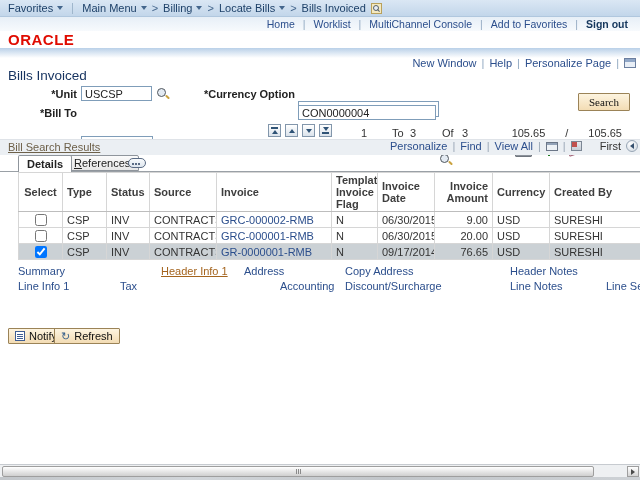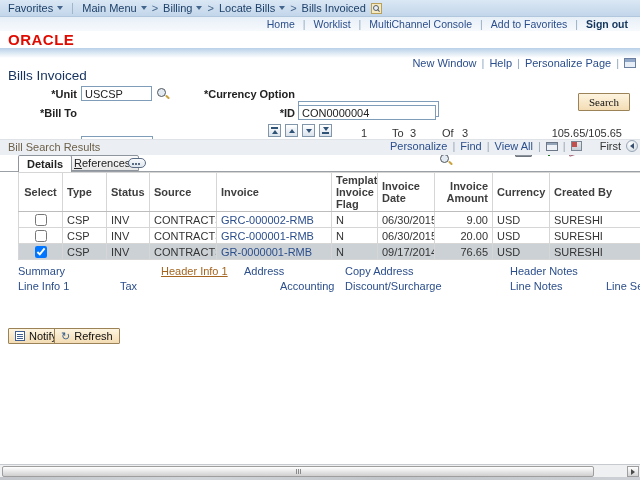--- a/index.html
+++ b/index.html
@@ -95,21 +95,21 @@
     align-items:center; justify-content:center; gap:1px; cursor:pointer; }
   .cbar { width:7px; height:2px; background:#2f5376; }
   .ctriu { width:0; height:0; border-left:3px solid transparent; border-right:3px solid transparent;
     border-bottom:4px solid #2f5376; }
   .ctrid { width:0; height:0; border-left:3px solid transparent; border-right:3px solid transparent;
     border-top:4px solid #2f5376; }
 
   
   .results-bar { left:0; top:139px; width:640px; height:16px; background:#ebeff3;
     border-top:1px solid #dfe3e8; }
-  .results-title { left:8px; top:141px; color:#6d6049; }
+  .results-title { left:8px; top:141px; color:#6d6049;text-decoration:underline; }
   .results-links { left:390px; top:140px; display:flex; align-items:center; gap:5px; white-space:nowrap; }
   .results-links .pipe { color:#9aa7b6; }
   .popup-icon { width:12px; height:9px; border:1px solid #6b7687; background:#eef2f6; position:relative; cursor:pointer; }
   .popup-icon::before { content:""; position:absolute; left:0; top:0; width:10px; height:2px; background:#93a3b8; }
   .xls-icon { width:11px; height:10px; border:1px solid #7b8694;
     background:linear-gradient(#e5e9ee,#c7ced6); position:relative; cursor:pointer; }
   .xls-icon::before { content:""; position:absolute; left:0; top:0; width:5px; height:5px; background:#c0504d; }
   .pcirc { width:12px; height:12px; border-radius:50%; border:1px solid #98a6b5;
     background:radial-gradient(circle at 35% 30%, #ffffff, #cdd6df);
     display:inline-flex; align-items:center; justify-content:center; cursor:pointer; }
@@ -241,21 +241,20 @@
     <span>Transaction Currency</span>
     <span class="sel-arrow"></span>
   </div>
 
   
   <div class="abs flabel" style="left:0;top:107px;width:77px;">*Bill To</div>
   <div class="abs selbox" style="left:81px;top:105px;width:72px;height:16px;">
     <span>Contract</span>
     <span class="sel-arrow"></span>
   </div>
-  <div class="abs flabel" style="left:150px;top:107px;width:145px;">*ID</div>
   <input class="abs tbox" style="left: 298px; top: 105px; width: 138px; height: 15px;" value="CON0000004">
   <span class="abs mag" style="left:440px;top:107px;"></span>
 
   
   <span class="abs printer" style="left:502px;top:94px;"></span>
   <span class="abs funnel" style="left:531px;top:95px;"></span>
   <span class="abs eraser" style="left:554px;top:96px;"></span>
   <button class="abs ps-btn" style="left:578px;top:93px;height:18px;font-family:Liberation Serif, serif;">
     <span>Search</span>
   </button>
@@ -277,21 +276,21 @@
   <span class="abs chunk" style="left:319px;top:124px;">
       <span class="ctrid"></span>
       <span class="cbar"></span>
     </span>
 
   <span class="abs" style="left:355px;top:127px;width:12px;text-align:right;">1</span>
   <span class="abs" style="left:392px;top:127px;">To</span>
   <span class="abs" style="left:410px;top:127px;">3</span>
   <span class="abs" style="left:442px;top:127px;">Of</span>
   <span class="abs" style="left:462px;top:127px;">3</span>
-  <span class="abs" style="left:500px;top:127px;width:122px;display:flex;justify-content:flex-end;gap:0;">
+  <span class="abs" style="left:500px;top:127px;width:122px;display:flex;justify-content:flex-end;gap:20px;">
     <span>105.65</span>
     <span>/</span>
     <span>105.65</span>
   </span>
 
   
   <div class="abs results-bar"></div>
   <div class="abs results-title">Bill Search Results</div>
   <div class="abs results-links">
     <span class="link">Personalize</span>

